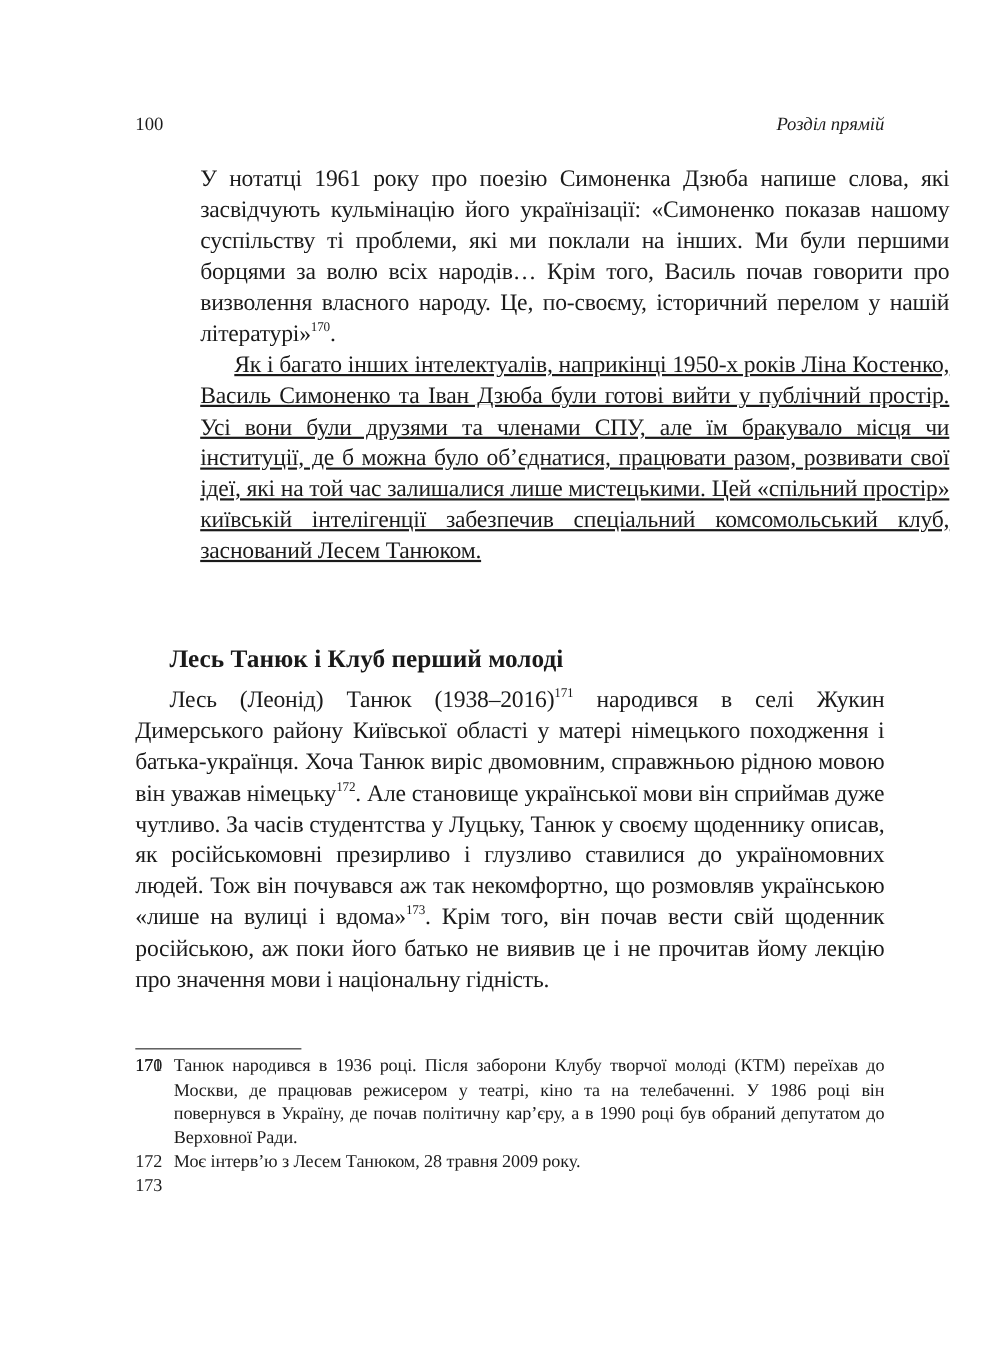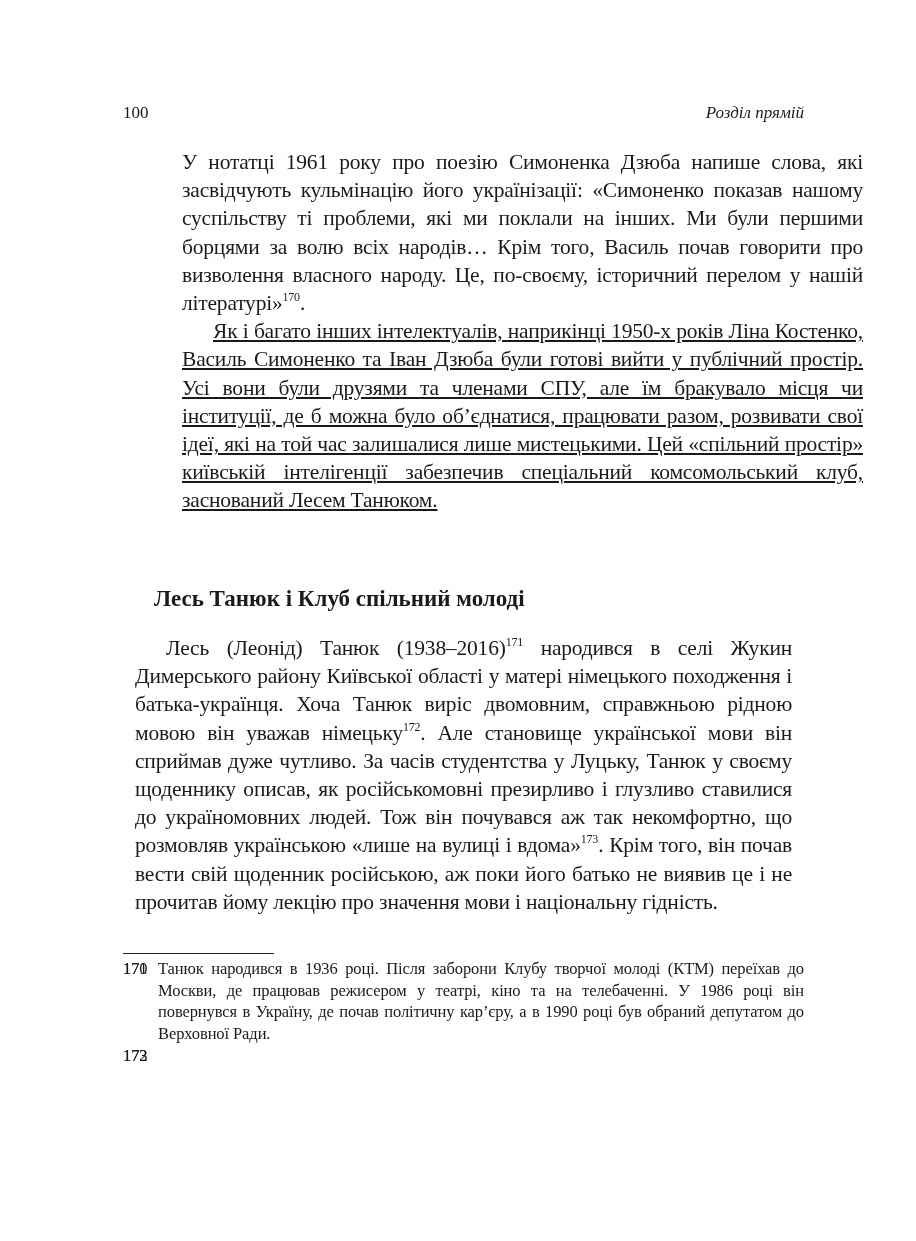--- a/index.html
+++ b/index.html
@@ -12,21 +12,21 @@
   .chapter-title { position: absolute; right: 0; top: 0; font-style: italic; }
   .body-text { position: absolute; top: 148px; left: 16px; width: 681px;
                font-size: 21.5px; line-height: 28.2px; text-align: justify; letter-spacing: -0.2px; margin-left: 43px; }
   .body-text p { margin: 0; }
   .body-text p.indent { text-indent: 31px; text-decoration: underline; }
   sup { font-size: 12px; line-height: 0; vertical-align: 9px; }
   .section-heading { position: absolute; top: 584px; left: 31px; font-size: 23px; font-weight: bold;
                      line-height: 30px; }
   .body-text-2 { position: absolute; top: 622px; left: 0; width: 681px;
                  font-size: 21.5px; line-height: 28.2px; text-align: justify; letter-spacing: -0.2px; }
-  .body-text-2 p { margin: 12px; text-indent: 31px; }
+  .body-text-2 p { margin: 0; text-indent: 31px; }
   .footnote-rule { position: absolute; top: 953px; left: 0; width: 151px; height: 0;
                    border-top: 1px solid #222; }
   .footnotes { position: absolute; top: 958px; left: 0; width: 681px; font-size: 16.5px; line-height: 21.7px; }
   .footnote { position: relative; padding-left: 35px; text-align: justify; letter-spacing: -0.1px; }
   .fn-num { position: absolute; left: 0; top: 0; }
 </style>
 </head>
 <body>
 
 <div class="page">
@@ -34,37 +34,38 @@
   <div class="running-head">
     <span class="page-number">100</span>
     <span class="chapter-title">Розділ прямій</span>
   </div>
 
   <div class="body-text">
     <p><span>У нотатці 1961 року про поезію Симоненка Дзюба напише слова, які засвідчують кульмінацію його українізації: «Симоненко показав нашому суспільству ті проблеми, які ми поклали на інших. Ми були першими борцями за волю всіх народів… Крім того, Василь почав говорити про визволення власного народу. Це, по-своєму, історичний перелом у нашій літературі»</span><sup>170</sup><span>.</span></p>
     <p class="indent"><span>Як і багато інших інтелектуалів, наприкінці 1950-х років Ліна Костенко, Василь Симоненко та Іван Дзюба були готові вийти у публічний простір. Усі вони були друзями та членами СПУ, але їм бракувало місця чи інституції, де б можна було об’єднатися, працювати разом, розвивати свої ідеї, які на той час залишалися лише мистецькими. Цей «спільний простір» київській інтелігенції забезпечив спеціальний комсомольський клуб, заснований Лесем Танюком.</span></p>
   </div>
 
-  <div class="section-heading">Лесь Танюк і Клуб спільний молоді</div>
+  <div class="section-heading">Лесь Танюк і Клуб перший молоді</div>
 
   <div class="body-text-2">
     <p><span>Лесь (Леонід) Танюк (1938–2016)</span><sup>171</sup><span> народився в селі Жукин Димерського району Київської області у матері німецького походження і батька-українця. Хоча Танюк виріс двомовним, справжньою рідною мовою він уважав німецьку</span><sup>172</sup><span>. Але становище української мови він сприймав дуже чутливо. За часів студентства у Луцьку, Танюк у своєму щоденнику описав, як російськомовні презирливо і глузливо ставилися до україномовних людей. Тож він почувався аж так некомфортно, що розмовляв українською «лише на вулиці і вдома»</span><sup>173</sup><span>. Крім того, він почав вести свій щоденник російською, аж поки його батько не виявив це і не прочитав йому лекцію про значення мови і національну гідність.</span></p>
   </div>
 
   <div class="footnote-rule"></div>
 
   <div class="footnotes">
     <div class="footnote">
       <span class="fn-num">170</span>
     </div>
     <div class="footnote">
       <span class="fn-num">171</span>
       <span>Танюк народився в 1936 році. Після заборони Клубу творчої молоді (КТМ) переїхав до Москви, де працював режисером у театрі, кіно та на телебаченні. У 1986 році він повернувся в Україну, де почав політичну кар’єру, а в 1990 році був обраний депутатом до Верховної Ради.</span>
     </div>
     <div class="footnote">
       <span class="fn-num">172</span>
+      <span>Моє інтерв’ю з Лесем Танюком, 28 травня 2009 року.</span>
     </div>
     <div class="footnote">
       <span class="fn-num">173</span>
     </div>
   </div>
 
 </div>
 
 </body></html>

